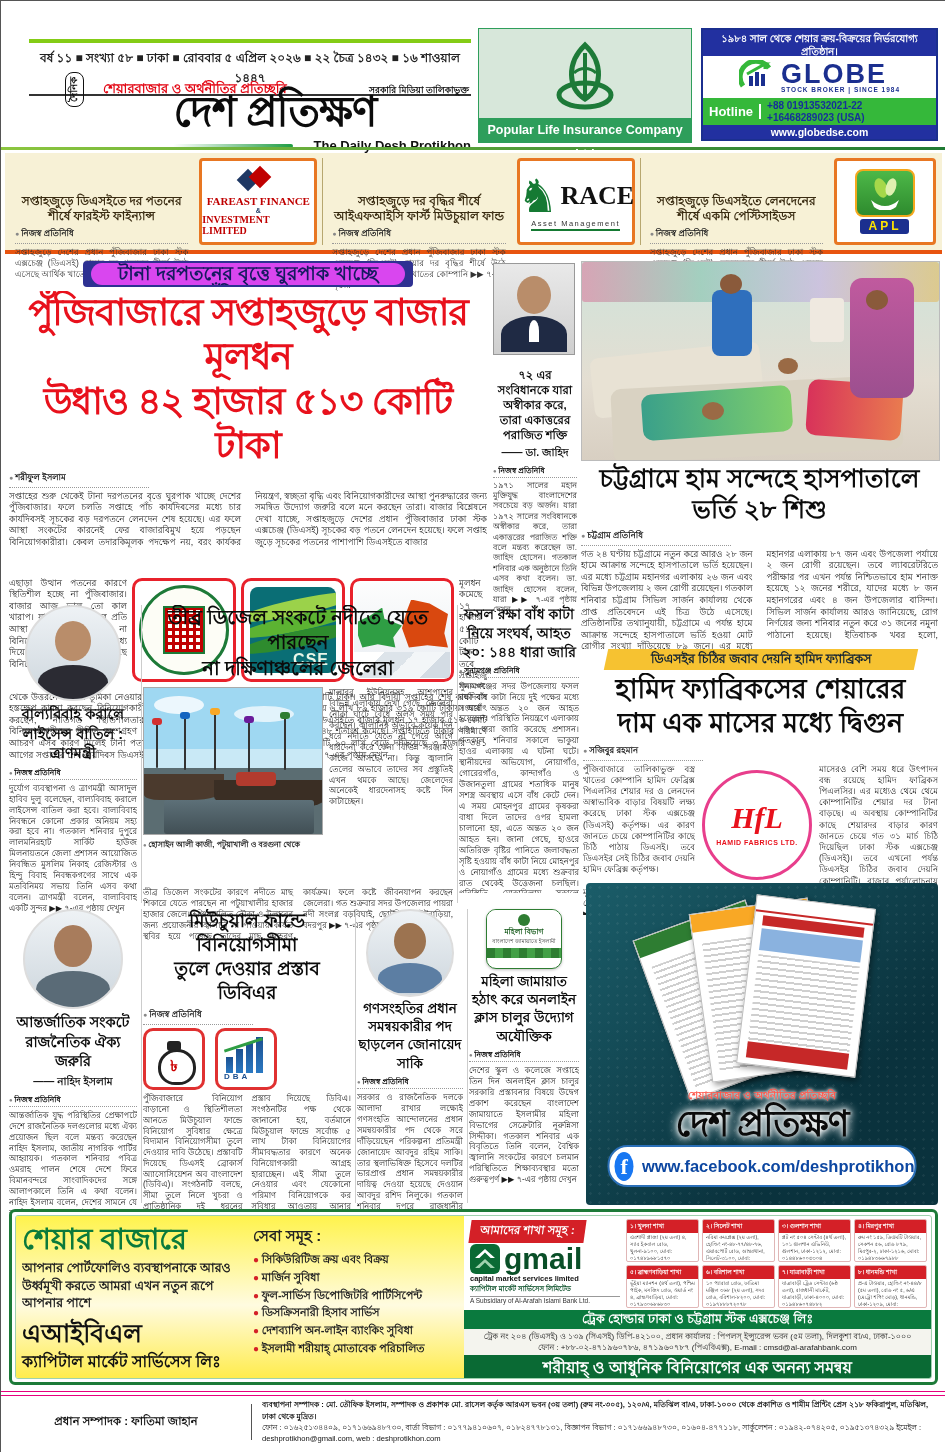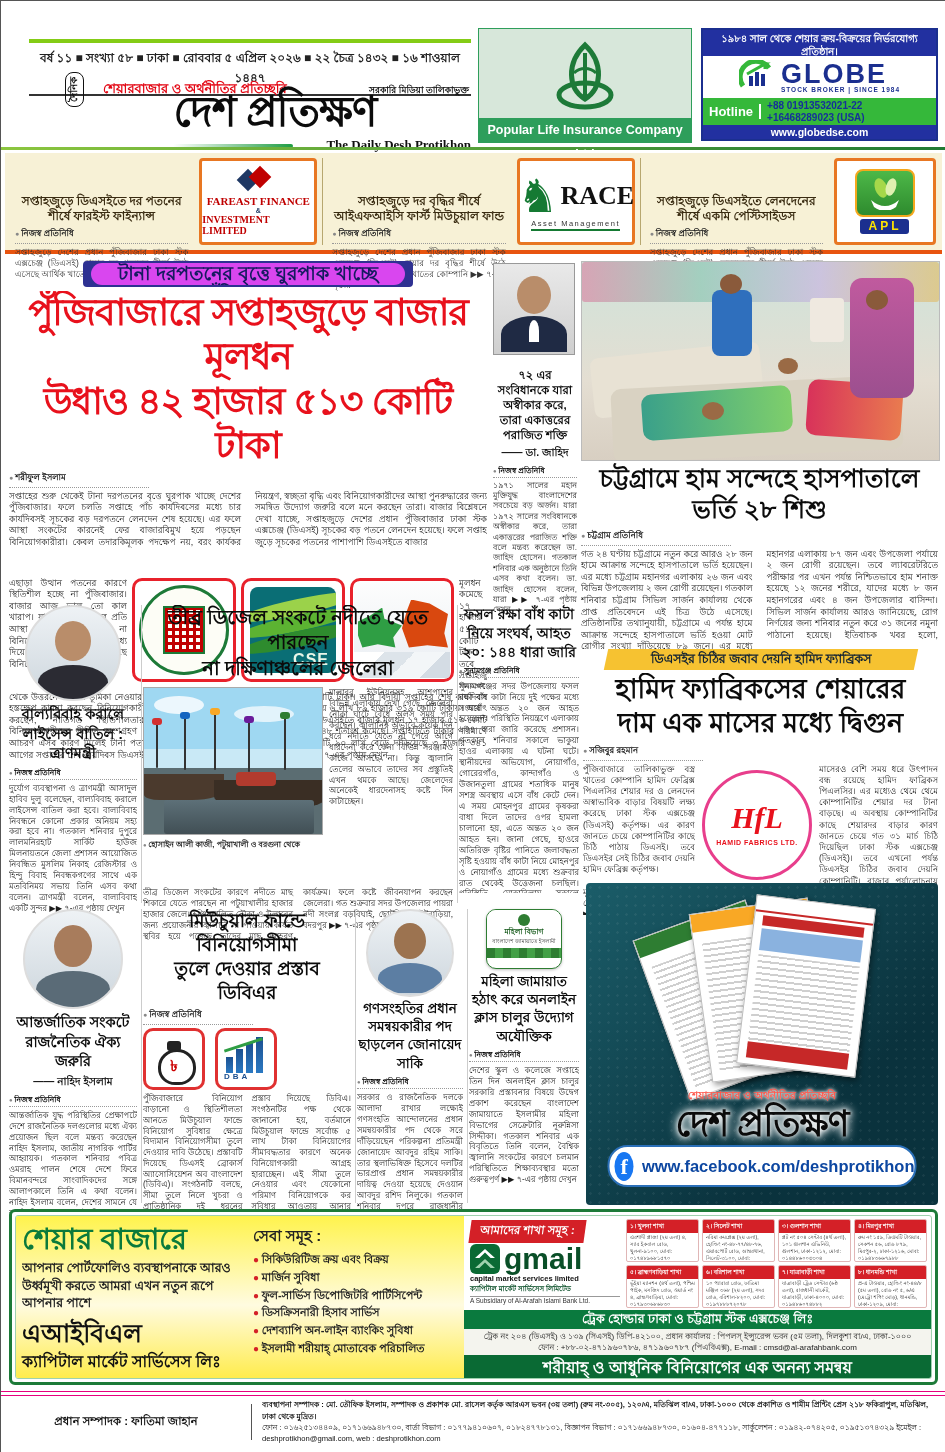--- a/index.html
+++ b/index.html
@@ -11,21 +11,21 @@
   
   .dateline{left:28px;top:38px;width:442px;border-top:4px solid #84cc16;border-bottom:2px solid #333;
             padding:6px 0 5px;font-size:12px;font-weight:bold;color:#222;text-align:center;}
   .mast{left:38px;top:80px;width:432px;height:64px;}
   .mast-tagline{position:absolute;left:64px;top:-2px;font-size:13px;font-weight:bold;color:#e30613;}
   .mast-listed{position:absolute;right:2px;top:2px;font-size:9px;font-weight:bold;color:#111;}
   .mast-daily{position:absolute;left:26px;top:26px;font-size:10px;font-weight:bold;color:#111;
               transform:rotate(-90deg);transform-origin:left top;border:1px solid #111;border-radius:8px;padding:0 4px;}
   .mast-title{position:absolute;left:40px;top:10px;width:392px;font-size:42px;line-height:1.0;
               font-weight:900;color:#0b0b0b;letter-spacing:-1px;text-align:center;}
-  .mast-eng{position:absolute;right:0;bottom:-8px;font-family:Liberation Serif, serif;
+  .mast-eng{position:absolute;right:0;bottom:-8px;font-family:Liberation Sans, sans-serif;
             font-size:13px;font-weight:bold;color:#111;}
   .mast-swoosh{position:absolute;right:178px;bottom:-3px;width:120px;height:4px;
                background:linear-gradient(90deg,transparent,#1f9d44);border-radius:2px;}
   .green-rule{left:0;top:146px;width:945px;height:3px;background:linear-gradient(90deg,#8cc63f,#1f7a33);}
 
   
   .ad-popular{left:477px;top:27px;width:212px;height:113px;background:#d7e7da;border:1px solid #2e9e5b;cursor:pointer;}
   .plic-band{position:absolute;left:0;bottom:0;width:100%;height:24px;background:#2e9e5b;color:#fff;
              font-size:12.5px;font-weight:bold;text-align:center;line-height:24px;}
   .ad-globe{left:700px;top:27px;width:237px;height:113px;border:2px solid #1b2f8f;background:#fff;box-sizing:border-box;cursor:pointer;}

